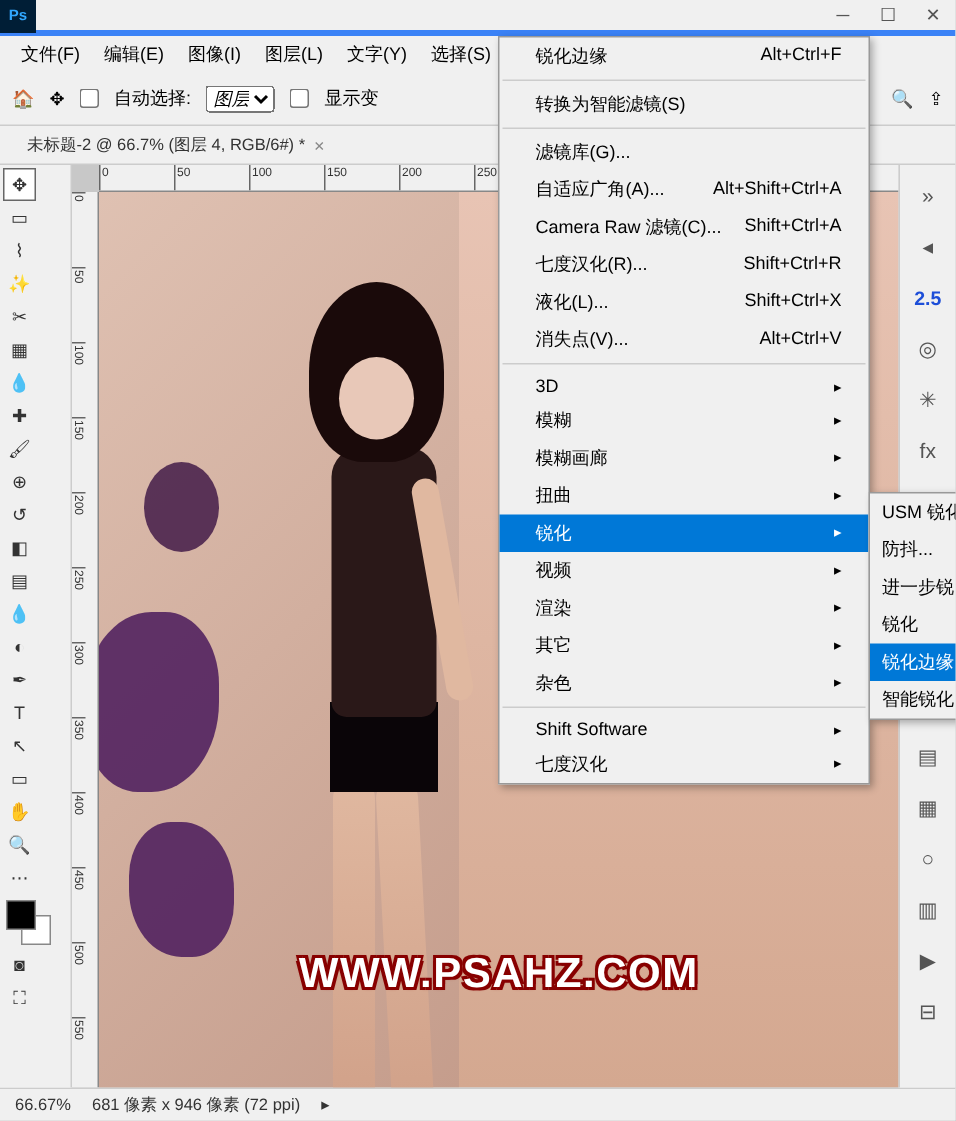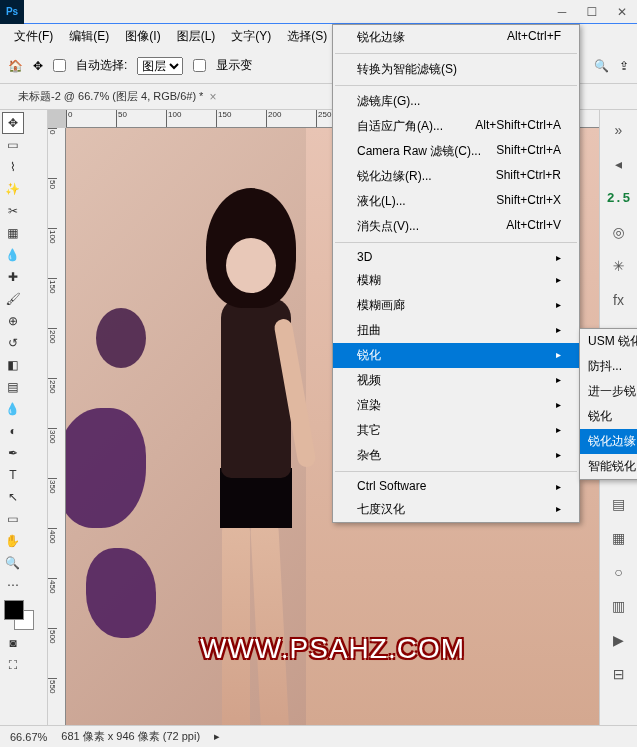--- a/index.html
+++ b/index.html
@@ -1,25 +1,25 @@
 <!DOCTYPE html>
 <html><head>
 <meta charset="utf-8">
 <style>
 * { box-sizing: border-box; margin: 0; padding: 0; font-family: "Microsoft YaHei", sans-serif; }
 body { width: 637px; height: 747px; background: #f0f0f0; overflow: hidden; position: relative; font-size: 12px; }
-.titlebar { height: 24px; background: #f0f0f0; display: flex; align-items: center; border-bottom: 1px solid #3b82f6; }
+.titlebar { height: 24px; background: #f0f0f0; display: flex; align-items: center; border-bottom: 4px solid #3b82f6; }
 .titlebar .logo { width: 24px; height: 24px; background: #001e36; color: #31a8ff; display: flex; align-items: center; justify-content: center; font-weight: bold; font-size: 10px; }
 .titlebar .win-btns { margin-left: auto; display: flex; }
 .titlebar .win-btns div { width: 30px; height: 24px; display: flex; align-items: center; justify-content: center; color: #555; }
 .menubar { height: 24px; display: flex; align-items: center; padding: 0 6px; background: #f0f0f0; }
 .menubar .mi { padding: 3px 8px; cursor: default; }
 .menubar .mi.active { background: #d0e4f5; }
 .optbar { height: 36px; display: flex; align-items: center; padding: 0 8px; gap: 10px; border-bottom: 1px solid #ccc; background: #f0f0f0; }
-.optbar select { font-size: 12px; }
+.optbar select { font-size: 12px; font-style: italic; }
 .tabbar { height: 26px; display: flex; align-items: center; padding: 0 18px; background: #f0f0f0; border-bottom: 1px solid #ccc; }
 .tabbar .tab { font-size: 11px; color: #333; }
 .workspace { display: flex; height: calc(100% - 24px - 24px - 36px - 26px - 22px); position: relative; }
 .toolbox { width: 48px; background: #f0f0f0; border-right: 1px solid #ccc; display: flex; flex-wrap: wrap; padding: 2px; align-content: flex-start; }
 .toolbox .tool { width: 22px; height: 22px; display: flex; align-items: center; justify-content: center; color: #333; position: relative; }
 .toolbox .tool.sel { border: 1px solid #666; background: #fff; }
 .toolbox .cc { width: 40px; height: 32px; position: relative; margin-top: 4px; }
 .toolbox .cc .fg { width: 20px; height: 20px; background: #000; border: 1px solid #888; position: absolute; top: 0; left: 2px; }
 .toolbox .cc .bg { width: 20px; height: 20px; background: #fff; border: 1px solid #888; position: absolute; top: 10px; left: 12px; }
 .canvas-area { flex: 1; background: #c8c8c8; position: relative; overflow: hidden; }
@@ -34,24 +34,24 @@
 .canvas .g2 { position: absolute; width: 70px; height: 90px; background: #4a1a5c; border-radius: 40% 50% 40% 50%; top: 340px; left: 20px; opacity: 0.85; }
 .canvas .g3 { position: absolute; width: 50px; height: 60px; background: #3a1242; border-radius: 50%; top: 100px; left: 30px; opacity: 0.8; }
 .canvas .figure { position: absolute; left: 100px; top: 60px; width: 180px; height: 560px; }
 .canvas .hair { position: absolute; width: 90px; height: 120px; background: #1a0a0a; border-radius: 50% 50% 40% 40%; top: 0; left: 40px; }
 .canvas .face { position: absolute; width: 50px; height: 55px; background: #e8c8b8; border-radius: 50%; top: 50px; left: 60px; }
 .canvas .body { position: absolute; width: 70px; height: 180px; background: #2a1818; top: 110px; left: 55px; border-radius: 20px 20px 10px 10px; }
 .canvas .shorts { position: absolute; width: 72px; height: 60px; background: #0a0508; top: 280px; left: 54px; }
 .canvas .leg1 { position: absolute; width: 28px; height: 230px; background: linear-gradient(180deg, #e0b8a0, #d0a088); top: 330px; left: 56px; border-radius: 14px; }
 .canvas .leg2 { position: absolute; width: 28px; height: 230px; background: linear-gradient(180deg, #e0b8a0, #d0a088); top: 330px; left: 90px; border-radius: 14px; transform: rotate(-3deg); }
 .canvas .arm { position: absolute; width: 18px; height: 150px; background: #e0b8a0; top: 130px; left: 120px; border-radius: 9px; transform: rotate(-10deg); }
-.canvas .wm { position: absolute; bottom: 60px; left: 50%; transform: translateX(-50%); font-size: 28px; font-weight: normal; color: #fff; font-family: Arial; text-shadow: 0 0 3px #800, 2px 2px 0 #800, -2px -2px 0 #800, 2px -2px 0 #800, -2px 2px 0 #800; letter-spacing: 1px; }
+.canvas .wm { position: absolute; bottom: 60px; left: 50%; transform: translateX(-50%); font-size: 28px; font-weight: bold; color: #fff; font-family: Arial; text-shadow: 0 0 3px #800, 2px 2px 0 #800, -2px -2px 0 #800, 2px -2px 0 #800, -2px 2px 0 #800; letter-spacing: 1px; }
 .right-panel { width: 38px; background: #f0f0f0; border-left: 1px solid #ccc; display: flex; flex-direction: column; align-items: center; padding-top: 4px; gap: 2px; }
 .right-panel .rp { width: 32px; height: 32px; display: flex; align-items: center; justify-content: center; color: #555; font-size: 14px; }
-.right-panel .val { color: #15803d; font-size: 13px; font-weight: bold; font-family: Liberation Mono, monospace; }
+.right-panel .val { color: #1d4ed8; font-size: 13px; font-weight: bold; }
 .statusbar { height: 22px; background: #f0f0f0; border-top: 1px solid #ccc; display: flex; align-items: center; padding: 0 10px; gap: 14px; font-size: 11px; color: #333; }
 .dropdown { position: absolute; top: 24px; left: 332px; width: 248px; background: #f0f0f0; border: 1px solid #999; box-shadow: 2px 2px 5px rgba(0,0,0,0.3); z-index: 100; font-size: 12px; }
 .dropdown .di { display: flex; justify-content: space-between; padding: 4px 18px 4px 24px; cursor: default; }
 .dropdown .di.hl { background: #0078d7; color: #fff; }
 .dropdown .di .sub::after { content: "▸"; font-size: 10px; }
 .dropdown hr { border: none; border-top: 1px solid #ccc; margin: 3px 2px; }
 .submenu { position: absolute; top: 328px; left: 579px; width: 80px; background: #f0f0f0; border: 1px solid #999; box-shadow: 2px 2px 5px rgba(0,0,0,0.3); z-index: 101; font-size: 12px; overflow: hidden; }
 .submenu .di { padding: 4px 8px; white-space: nowrap; }
 .submenu .di.hl { background: #0078d7; color: #fff; }
 input[type=checkbox] { vertical-align: middle; }
@@ -216,21 +216,21 @@
     </div>
   <div class="di">
       <span>自适应广角(A)...</span>
       <span>Alt+Shift+Ctrl+A</span>
     </div>
   <div class="di">
       <span>Camera Raw 滤镜(C)...</span>
       <span>Shift+Ctrl+A</span>
     </div>
   <div class="di">
-      <span>锐化边缘(R)...</span>
+      <span>七度汉化(R)...</span>
       <span>Shift+Ctrl+R</span>
     </div>
   <div class="di">
       <span>液化(L)...</span>
       <span>Shift+Ctrl+X</span>
     </div>
   <div class="di">
       <span>消失点(V)...</span>
       <span>Alt+Ctrl+V</span>
     </div>
@@ -266,21 +266,21 @@
   <div class="di">
       <span>其它</span>
       <span class="sub"></span>
     </div>
   <div class="di">
       <span>杂色</span>
       <span class="sub"></span>
     </div>
   <hr>
   <div class="di">
-      <span>Ctrl Software</span>
+      <span>Shift Software</span>
       <span class="sub"></span>
     </div>
   <div class="di">
       <span>七度汉化</span>
       <span class="sub"></span>
     </div>
 </div>
 
 <div class="submenu">
   <div class="di">USM 锐化</div>

